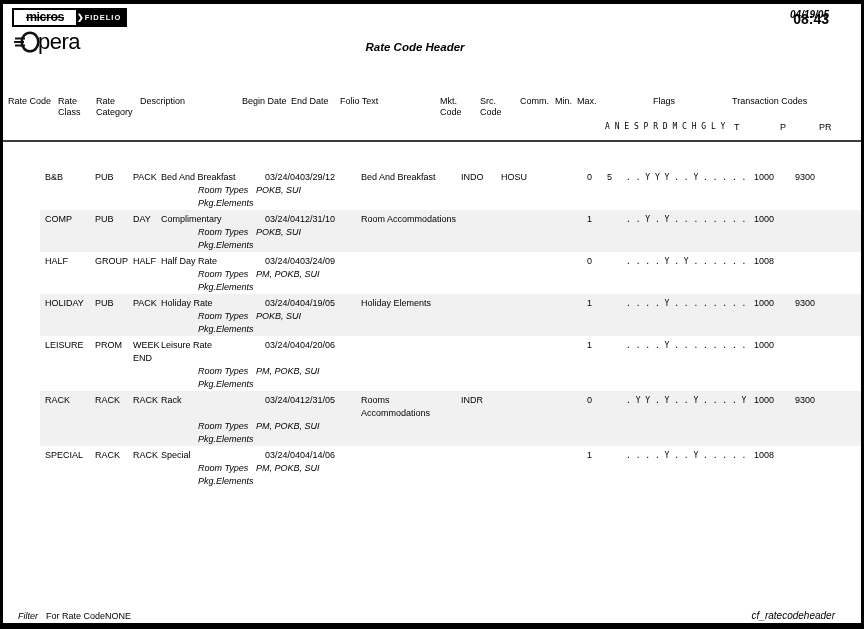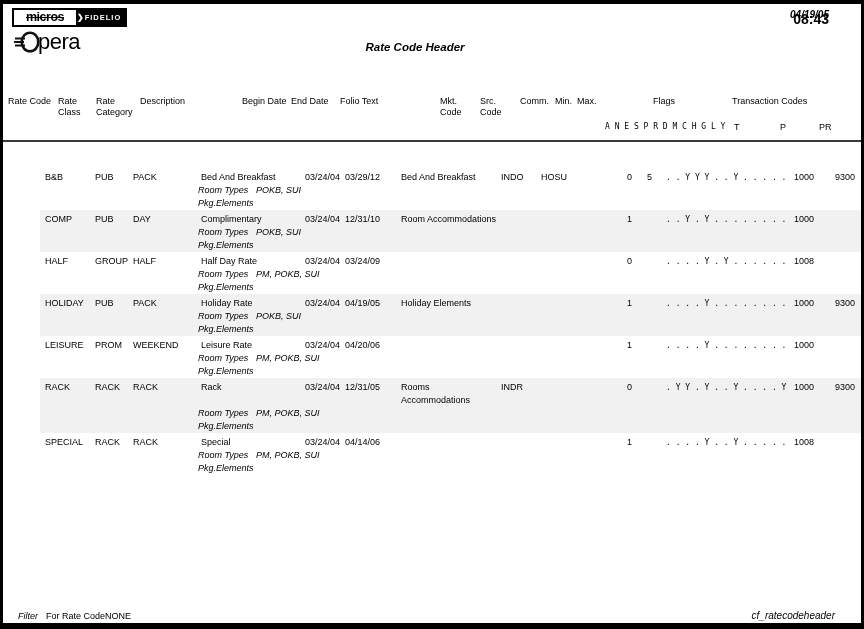--- a/index.html
+++ b/index.html
@@ -28,24 +28,24 @@
   .th{position:absolute;white-space:nowrap;}
   .mono{font-family:"DejaVu Sans Mono",monospace;font-size:8px;white-space:pre;}
   
   .rows{position:absolute;top:164px;left:0;right:0;font-size:9px;margin-left:37px;}
   .trow{padding:3px 0 0 5px;min-height:39px;}
   .trow.alt{background:#f1f1f1;}
   .lm{display:flex;align-items:flex-start;}
   .cc{flex:none;line-height:13px;}
   .c-code{width:50px;}
   .c-class{width:38px;}
-  .c-cat{width:68px;word-break:break-all;}
+  .c-cat{width:28px;word-break:break-all;}
   .c-desc{width:100px;}
   .c-begin{width:39px;text-align:right;}
-  .c-end{width:45px;text-align:center;}
+  .c-end{width:45px;text-align:left;}
   .c-folio{width:98px;margin-left:16px;}
   .c-mkt{width:40px;margin-left:2px;}
   .c-src{width:40px;}
   .c-comm{width:36px;}
   .c-min{width:15px;text-align:right;}
   .c-max{width:20px;text-align:right;}
   .c-flags{width:128px;margin-left:14px;line-height:13px;}
   .c-t{width:41px;}
   .c-p{width:40px;}
   .c-pr{width:40px;margin-left:6px;}

